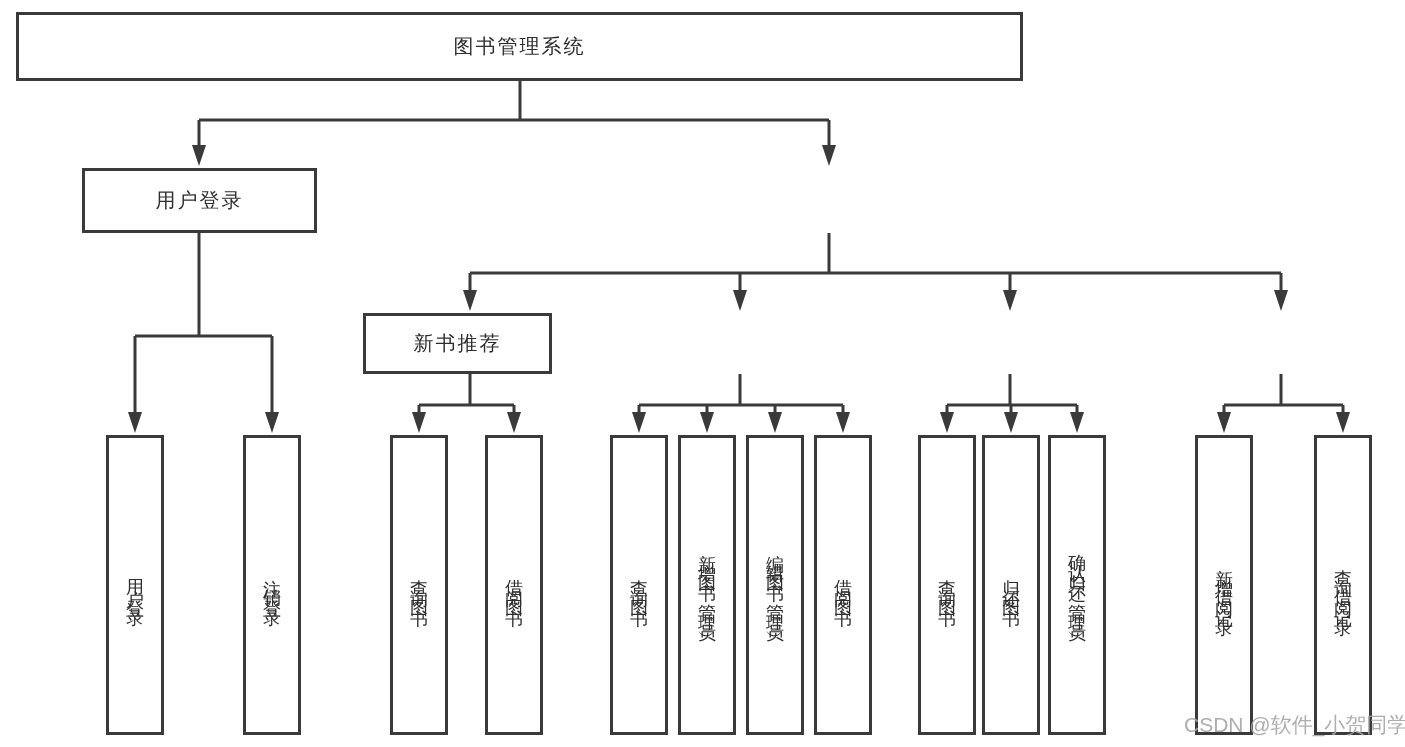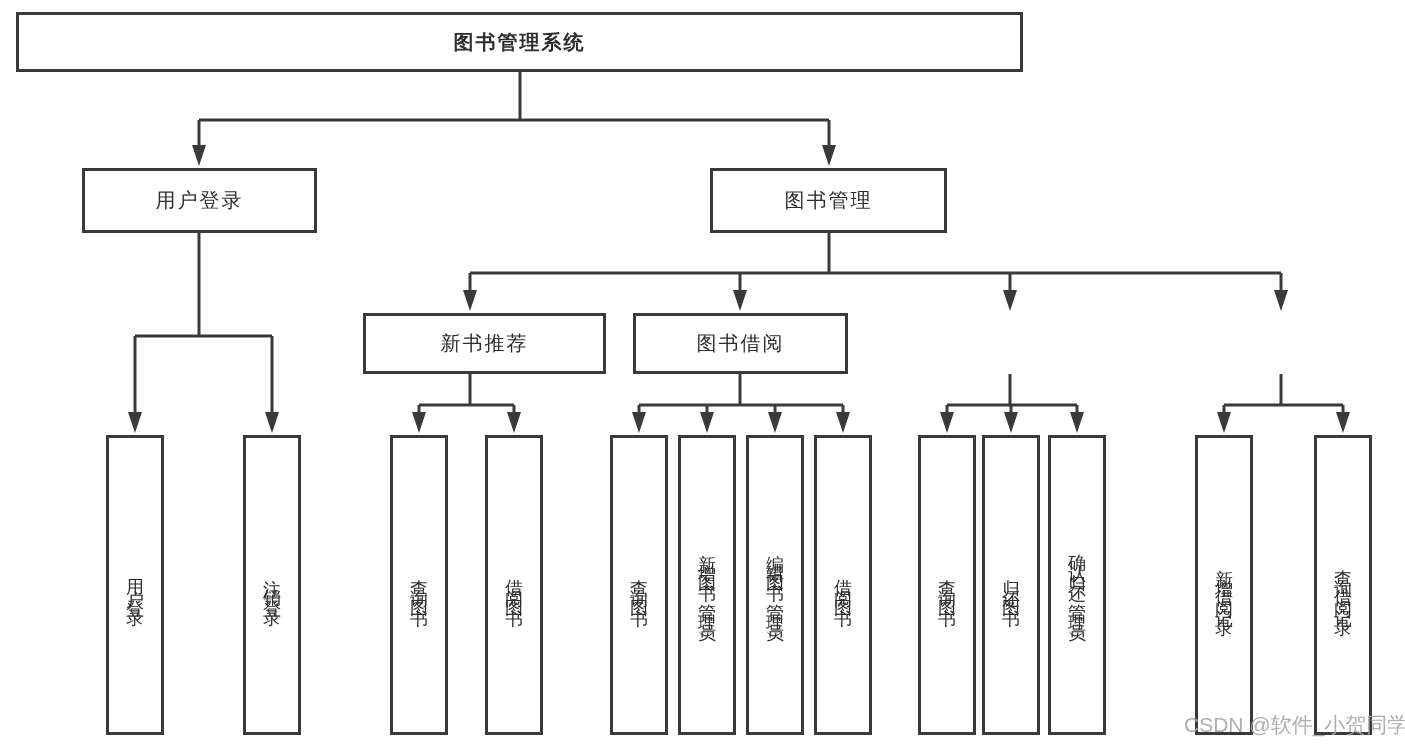--- a/index.html
+++ b/index.html
@@ -92,36 +92,30 @@
       <polygon points="768,412 782,412 775,433"></polygon>
       <polygon points="836,412 850,412 843,433"></polygon>
       <polygon points="940,412 954,412 947,433"></polygon>
       <polygon points="1004,412 1018,412 1011,433"></polygon>
       <polygon points="1070,412 1084,412 1077,433"></polygon>
       <polygon points="1217,412 1231,412 1224,433"></polygon>
       <polygon points="1336,412 1350,412 1343,433"></polygon>
     </g>
   </svg>
 
-  <div class="node" style="left:16px; top:12px; width:1007px; height:60px;font-weight:bold;">
+  <div class="node" style="left:16px; top:12px; width:1007px; height:69px;">
     <span class="h-label">图书管理系统</span>
   </div>
 
   <div class="node" style="left:82px; top:168px; width:235px; height:65px;">
     <span class="h-label">用户登录</span>
   </div>
-  <div class="node" style="left:710px; top:168px; width:237px; height:65px;">
-    <span class="h-label">图书管理</span>
-  </div>
 
-  <div class="node" style="left:363px; top:313px; width:243px; height:61px;">
+  <div class="node" style="left:363px; top:313px; width:189px; height:61px;">
     <span class="h-label">新书推荐</span>
-  </div>
-  <div class="node" style="left:633px; top:313px; width:215px; height:61px;">
-    <span class="h-label">图书借阅</span>
   </div>
 
   <div class="node leaf" style="left:106px;">
     <span class="v-label">用户登录</span>
   </div>
   <div class="node leaf" style="left:243px;">
     <span class="v-label">注销登录</span>
   </div>
   <div class="node leaf" style="left:390px;">
     <span class="v-label">查询图书</span>

